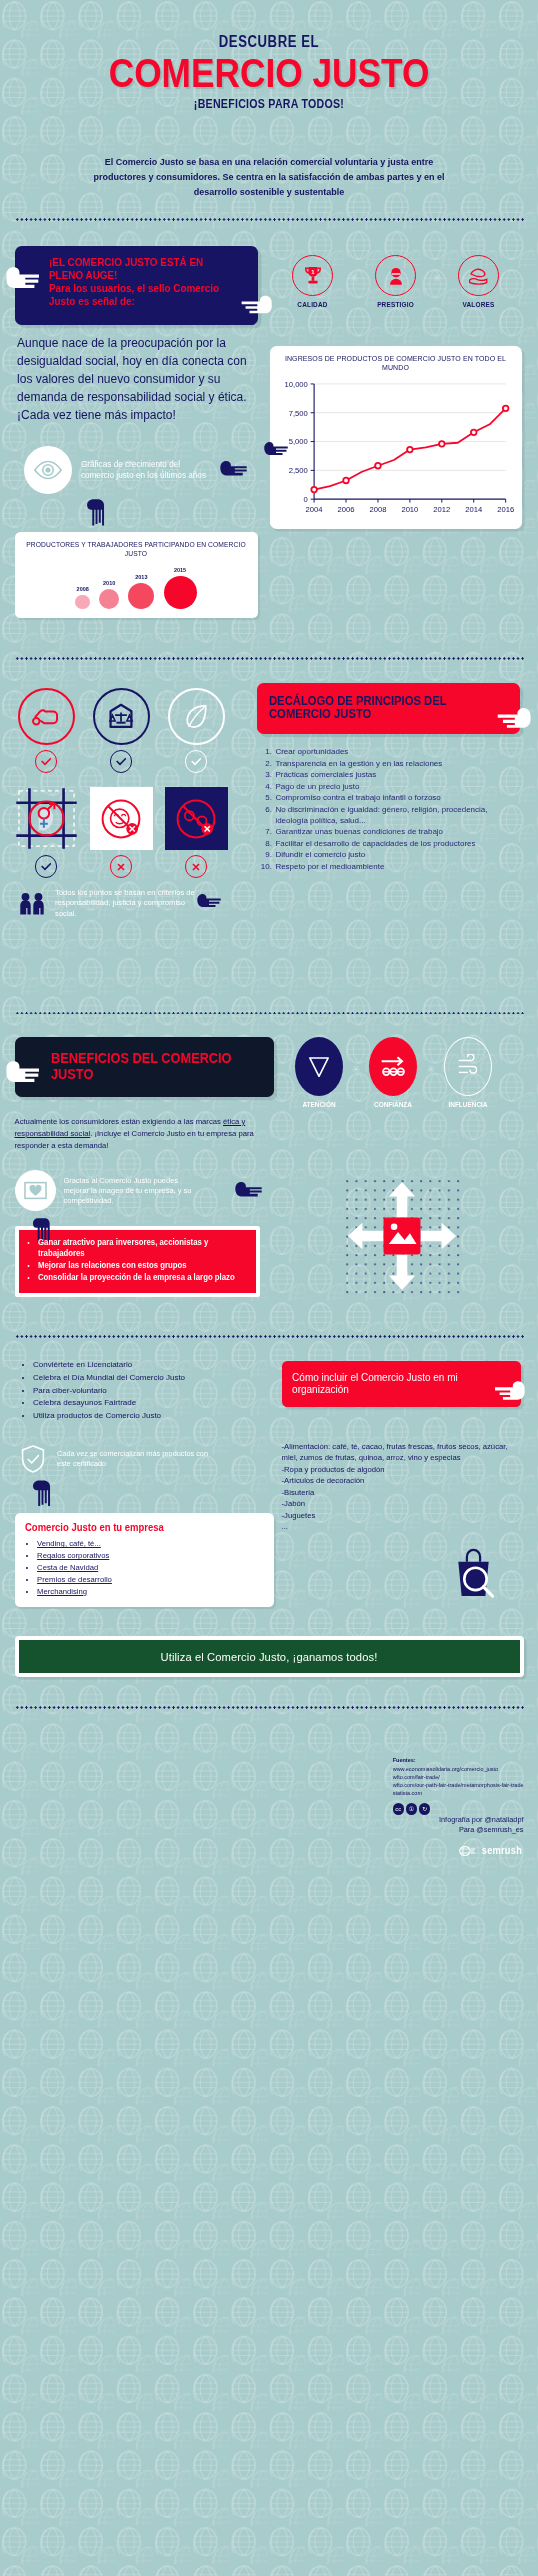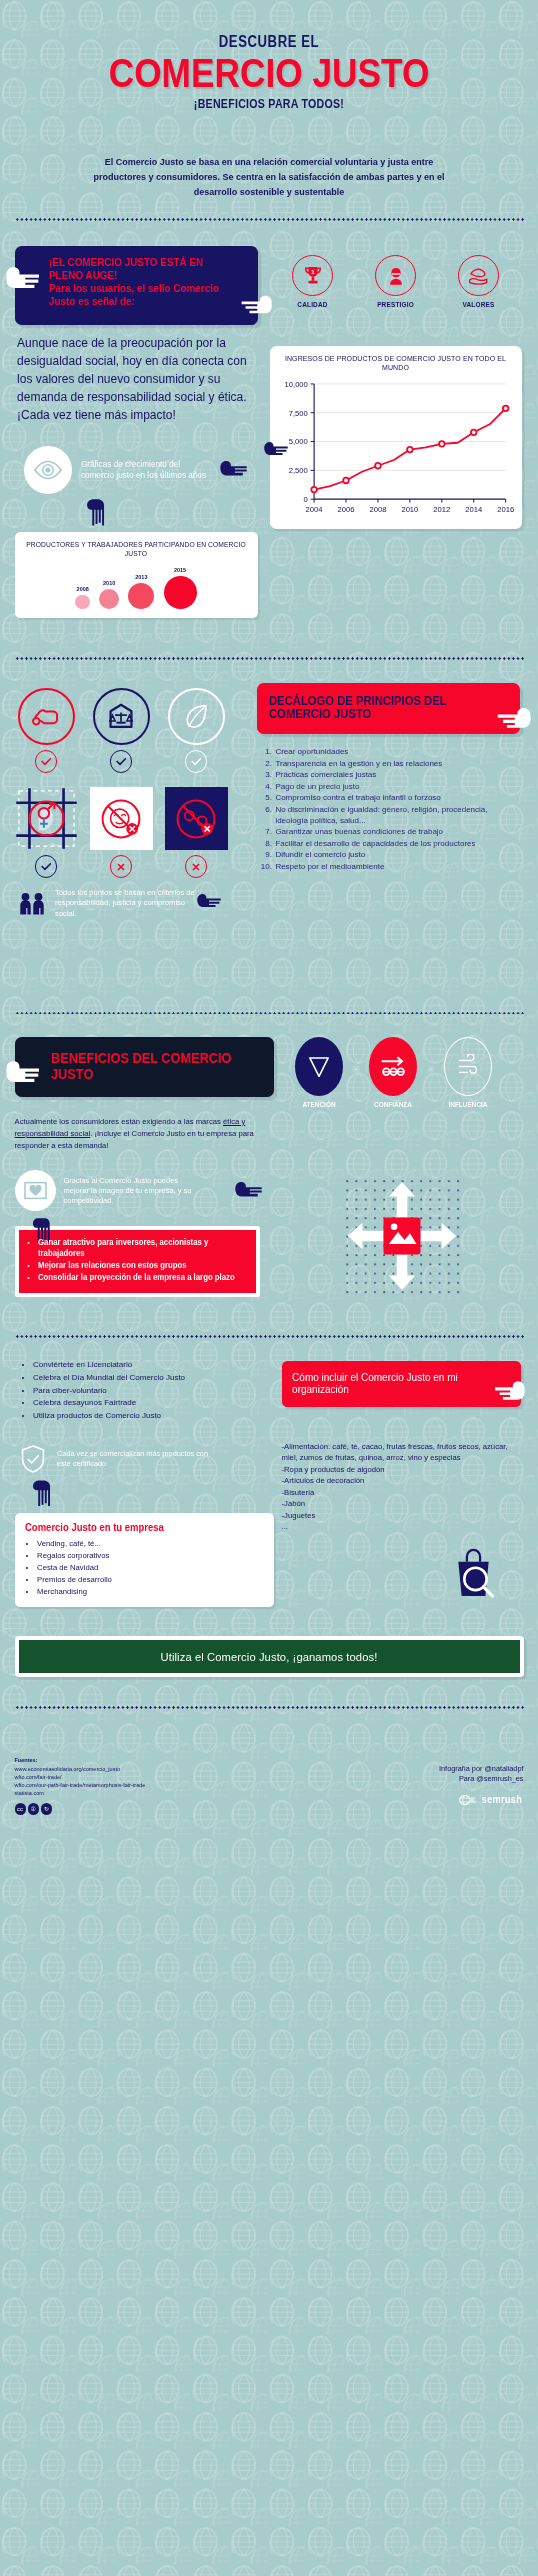--- a/index.html
+++ b/index.html
@@ -263,39 +263,39 @@
   .whitecard2 {
     background:#fff; border-radius:5.3px; padding:9.2px 10.6px;
     box-shadow:2px 2px 0 rgba(120,150,150,.25); margin-top:2.6px;
   }
   .whitecard2 .h {
     color:#f5062a;
     font-family:"Liberation Sans Narrow","Liberation Sans",sans-serif;
     font-weight:700; font-size:10px; margin-bottom:5.3px; transform:scaleX(.95);
     transform-origin:left;
   }
-  .whitecard2 ul { margin-left:12px; }
+  .whitecard2 ul { margin-left:12px;text-decoration:underline; }
   .whitecard2 li { font-size:7.7px; line-height:1.55; color:#151560; }
 
   .prodlist { font-size:7.7px; line-height:1.5; color:#151560; }
   .magnifier { position:absolute; right:18.5px; bottom:5.3px; }
 
   
   .cta {
     margin: 22.4px 14.5px 0;
     background:#14532d; border:4.6px solid #fff; border-radius:4px;
     padding:10.6px 6.6px; text-align:center;
     box-shadow:2.6px 2.6px 0 rgba(120,150,150,.3);
   }
   .cta span {
     color:#fff; font-size:11.2px; font-weight:400; letter-spacing:0.1px;
   }
 
   
-  .footer { margin-top: 48px; padding: 0 14.5px 17px; display:flex; justify-content:space-between; align-items:center; }
+  .footer { margin-top: 48px; padding: 0 14.5px 17px; display:flex; justify-content:space-between; align-items:flex-end;flex-direction:column; }
   .sources { font-size:5.5px; line-height:1.45; color:#151560; }
   .sources .sh { font-weight:700; margin-bottom:1.3px; }
   .credits { text-align:right; font-size:7.3px; line-height:1.45; color:#151560; }
   .cc { margin-top:5.3px; display:flex; gap:2px; }
   .cc .ccb { width:11.2px; height:11.2px; border-radius:50%; background:#151560; color:#fff; font-size:6px; display:flex; align-items:center; justify-content:center; }
   .semlogo { display:flex; align-items:center; gap:4px; justify-content:flex-end; margin-top:8px; }
   .semlogo .wordmark {
     font-family:"Liberation Sans Narrow","Liberation Sans",sans-serif;
     font-weight:700; font-size:10px; color:#fff; letter-spacing:0.3px; transform:scaleX(.92);
   }

